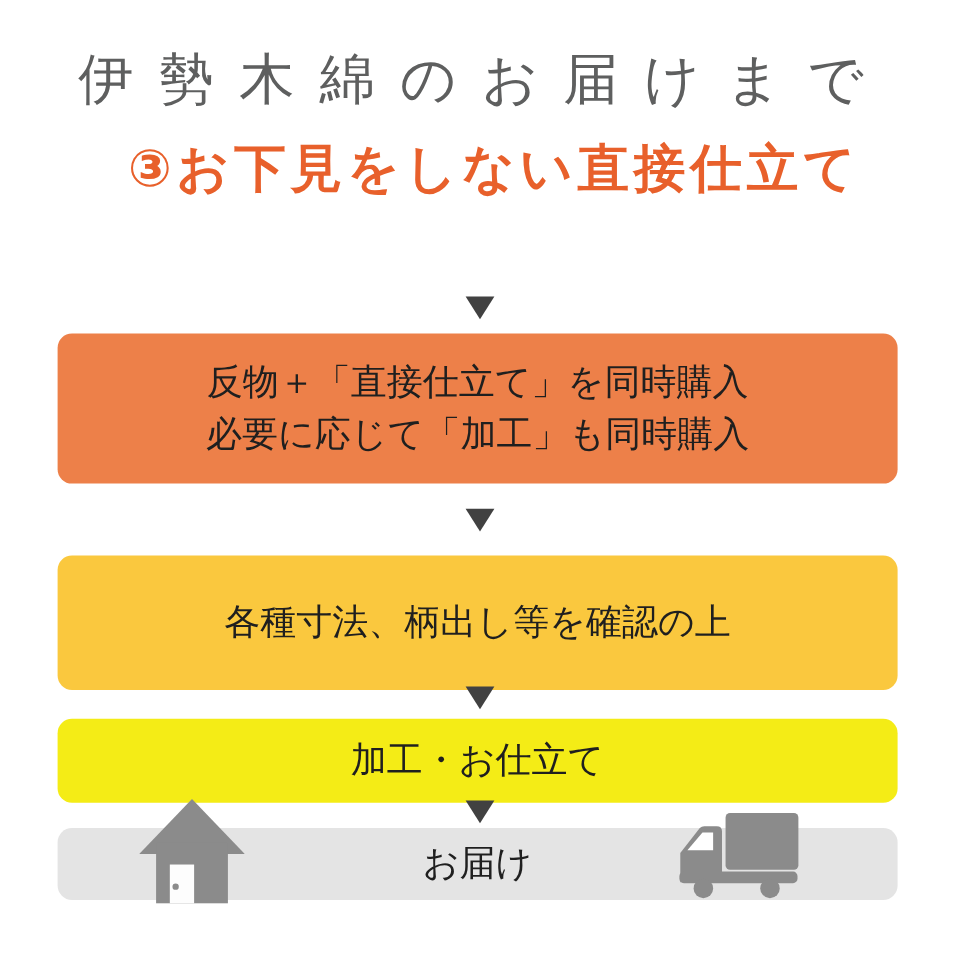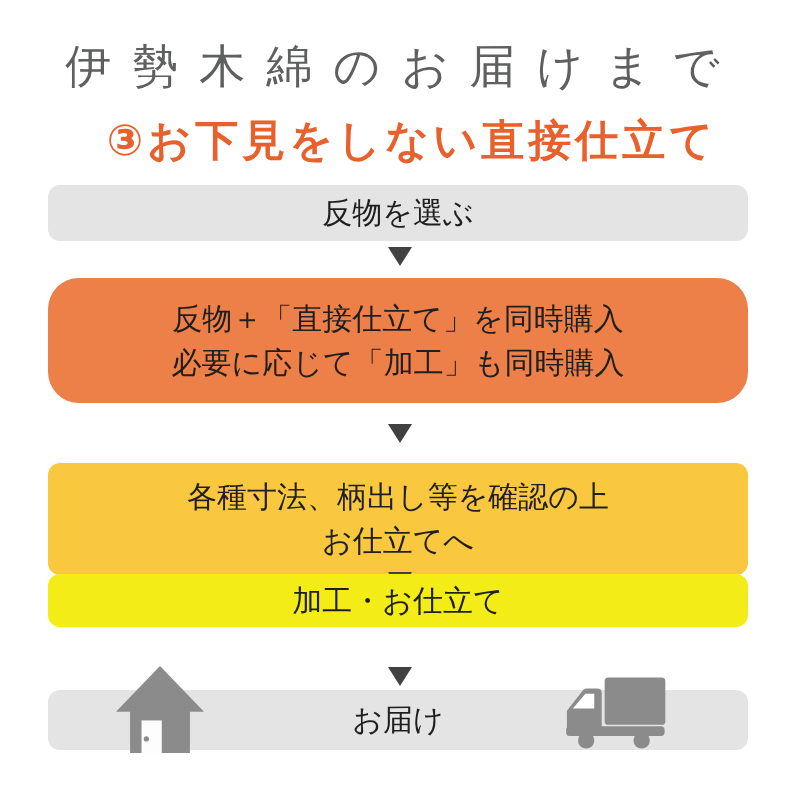--- a/index.html
+++ b/index.html
@@ -18,58 +18,54 @@
     text-align:center;font-size:43px;font-weight:700;
     letter-spacing:4px;color:var(--subtitle,#e8602b);white-space:nowrap;
   }
   .box{
     position:absolute;left:48px;width:700px;border-radius:12px;
     display:flex;flex-direction:column;align-items:center;justify-content:center;
     gap:14px;font-size:30px;font-weight:500;color:var(--box-text,#1f1f1f);
   }
   .box .line{line-height:1;white-space:nowrap;}
   .s1{top:185px;height:56px;background:var(--box-gray,#e4e4e4);}
-  .s2{top:278px;height:125px;background:var(--box-orange,#ed8049);border-radius:31px;}
+  .s2{top:278px;height:125px;background:var(--box-orange,#ed8049);}
   .s3{top:463px;height:112px;background:var(--box-amber,#fac83e);}
-  .s4{top:574px;height:53px;background:var(--box-yellow,#f4ec16);}
+  .s4{top:599px;height:70px;background:var(--box-yellow,#f4ec16);}
   .s5{top:690px;height:60px;background:var(--box-gray,#e4e4e4);}
   .arrow{
     position:absolute;left:388px;width:0;height:0;
     border-left:12px solid transparent;border-right:12px solid transparent;
     border-top:19px solid var(--arrow,#414141);
   }
   .a1{top:247px}.a2{top:424px}.a3{top:572px}.a4{top:667px}
   .icon-house{position:absolute;left:116px;top:665px;width:88px;height:88px;}
   .icon-truck{position:absolute;left:563px;top:676px;width:104px;height:74px;}
   .icon-fill{fill:var(--icon-gray,#8b8b8b);}
 </style>
 </head>
 <body>
 
 <div class="canvas">
 
   <h1 class="title">伊勢木綿のお届けまで</h1>
   <h2 class="subtitle">③お下見をしない直接仕立て</h2>
 
-  <div class="box s1">
-    <span class="line">反物を選ぶ</span>
-  </div>
 
   <div class="arrow a1"></div>
 
   <div class="box s2">
     <span class="line">反物＋「直接仕立て」を同時購入</span>
     <span class="line">必要に応じて「加工」も同時購入</span>
   </div>
 
   <div class="arrow a2"></div>
 
   <div class="box s3">
     <span class="line">各種寸法、柄出し等を確認の上</span>
-    <span class="line">お仕立てへ</span>
   </div>
 
   <div class="arrow a3"></div>
 
   <div class="box s4">
     <span class="line">加工・お仕立て</span>
   </div>
 
   <div class="arrow a4"></div>
 

